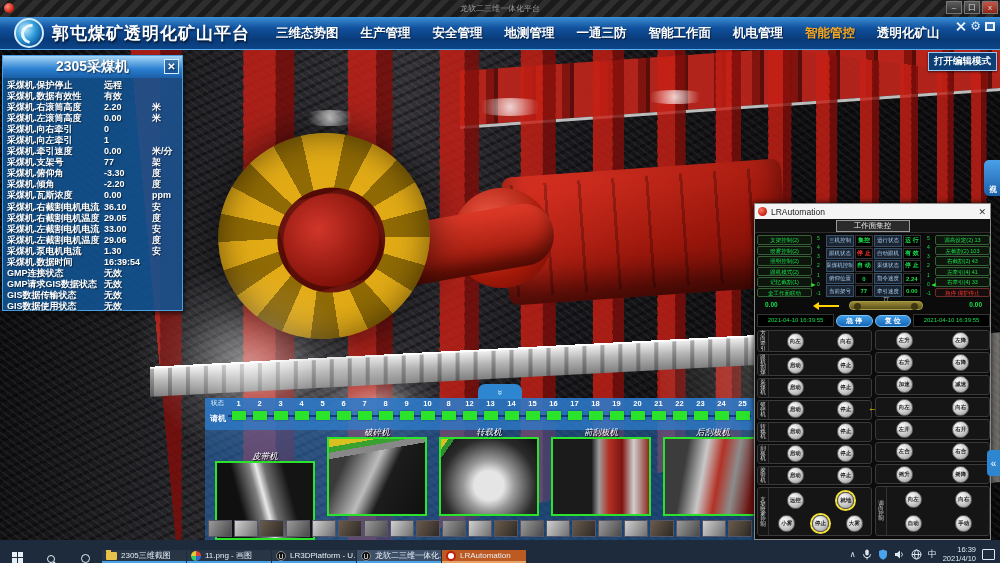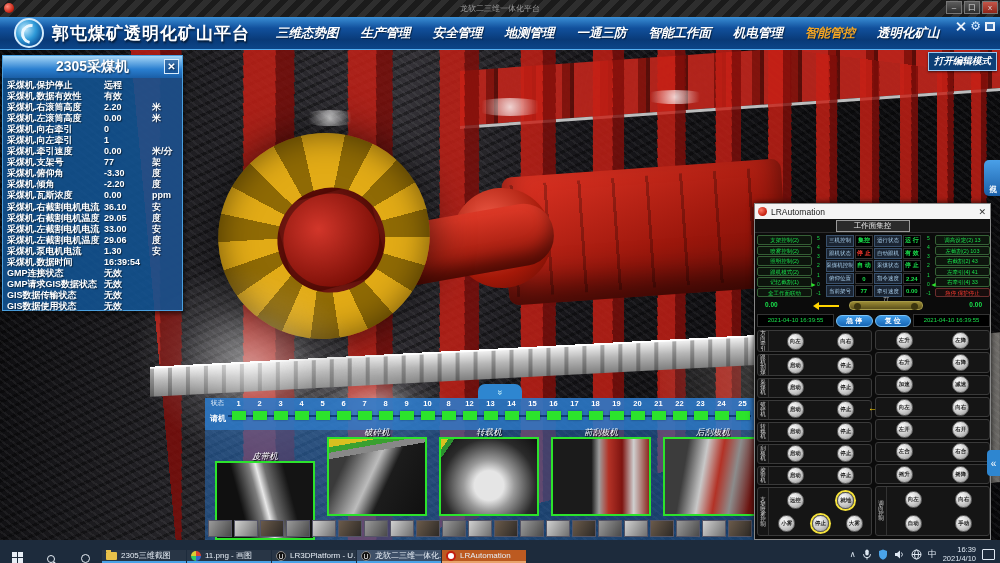--- a/index.html
+++ b/index.html
@@ -22,34 +22,34 @@
     background:linear-gradient(180deg,#3a8fd6 0%,#11509c 35%,#093a78 72%,#0c4588 100%);
     border-bottom:1px solid #55aef0; display:flex; align-items:center; }
   .logo { width:30px; height:30px; border-radius:50%; margin:0 8px 0 14px; position:relative;
     background:radial-gradient(circle at 35% 35%,#c5ecff,#2f9ad8 45%,#0b4f96 78%,#083a70);
     border:2px solid #d5ecfc; }
   .logo:after { content:""; position:absolute; left:5px; top:4px; width:14px; height:14px;
     border:3px solid transparent; border-left-color:#eaf7ff; border-top-color:#eaf7ff;
     border-radius:50%; transform:rotate(-35deg); }
   .brand { font-size:17px; font-weight:bold; color:#fff; letter-spacing:1px; margin-right:26px;
     text-shadow:1px 2px 2px rgba(0,0,0,.6); white-space:nowrap; }
-  .nav-items { display:flex; gap:22px;font-style:italic; }
+  .nav-items { display:flex; gap:22px; }
   .nav-item { font-size:12.5px; font-weight:bold; color:#fff; cursor:pointer;
     text-shadow:1px 1px 1px rgba(0,0,0,.5); white-space:nowrap; }
   .nav-item.active { color:#f5a623;text-align:center; }
   .tools { position:absolute; right:5px; top:21px; display:flex; gap:4px; align-items:center; z-index:21; }
   .cross { position:relative; width:11px; height:11px; }
   .cross:before,.cross:after { content:""; position:absolute; left:5px; top:0; width:2px; height:11px; background:#eaf2fa; }
   .cross:before { transform:rotate(45deg);} .cross:after { transform:rotate(-45deg);}
   .gear { color:#d8ecff; font-size:12px; line-height:11px; }
   .winrestore { width:10px; height:9px; border:2px solid #eaf2fa; background:rgba(255,255,255,.15); }
 
   .edit-btn { position:absolute; right:3px; top:52px; z-index:18; background:#0d3f76;
     border:1px solid #9cc8ee; color:#fff; font-size:9.5px; font-weight:bold; padding:2px 5px;
-    box-shadow:0 1px 2px rgba(0,0,0,.6);font-style:italic; }
+    box-shadow:0 1px 2px rgba(0,0,0,.6); }
 
   
   .scene { position:absolute; left:0; top:50px; width:1000px; height:490px; overflow:hidden; z-index:1;
     background:linear-gradient(100deg,#08080a 0%,#232226 22%,#343237 38%,#17161a 55%,#0c0c0e 78%,#0a0a0c 100%); }
   .scene .tex { position:absolute; inset:0;
     background:repeating-linear-gradient(38deg,rgba(255,255,255,.05) 0 2px,transparent 2px 6px),
                repeating-linear-gradient(-24deg,rgba(0,0,0,.35) 0 3px,transparent 3px 9px); }
   .roofbeam { position:absolute; right:0; top:2px; width:54%; height:58px;
     background:repeating-linear-gradient(90deg,#c2251c 0 26px,#8c130c 26px 34px,#5f0d08 34px 38px);
     transform:skewY(-4deg); border-bottom:3px solid #cfcfcf; opacity:.95; }

